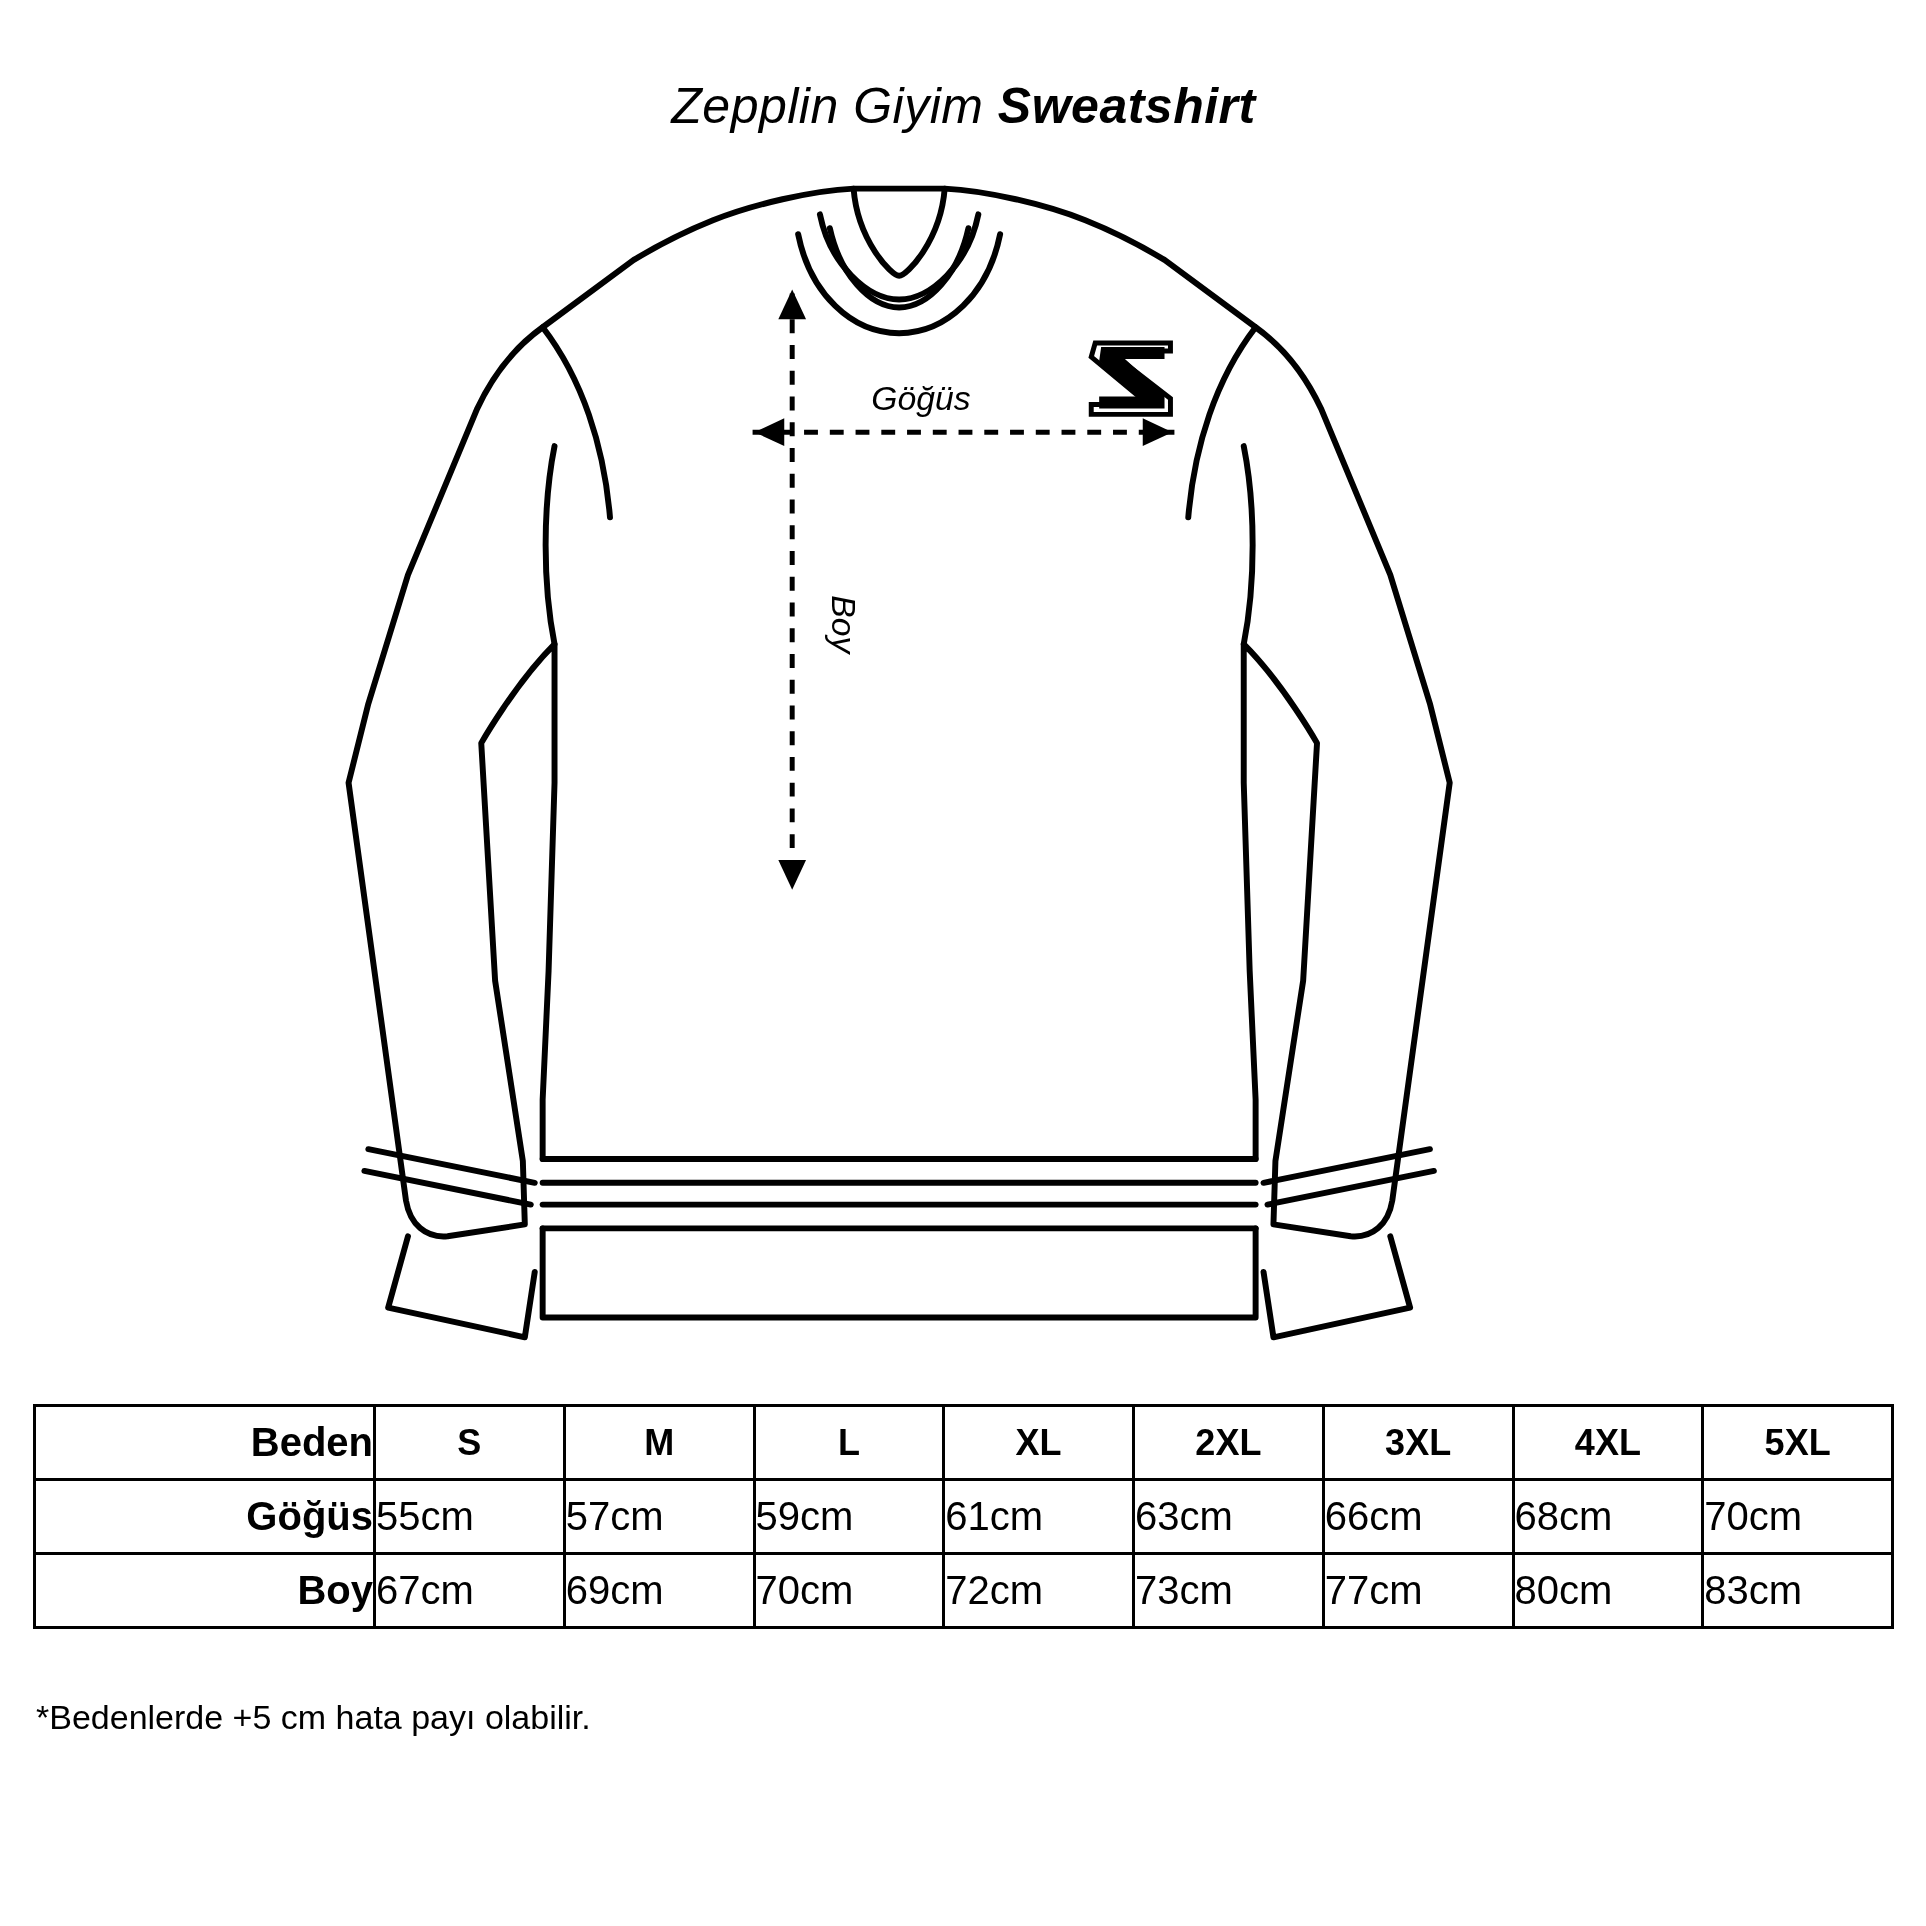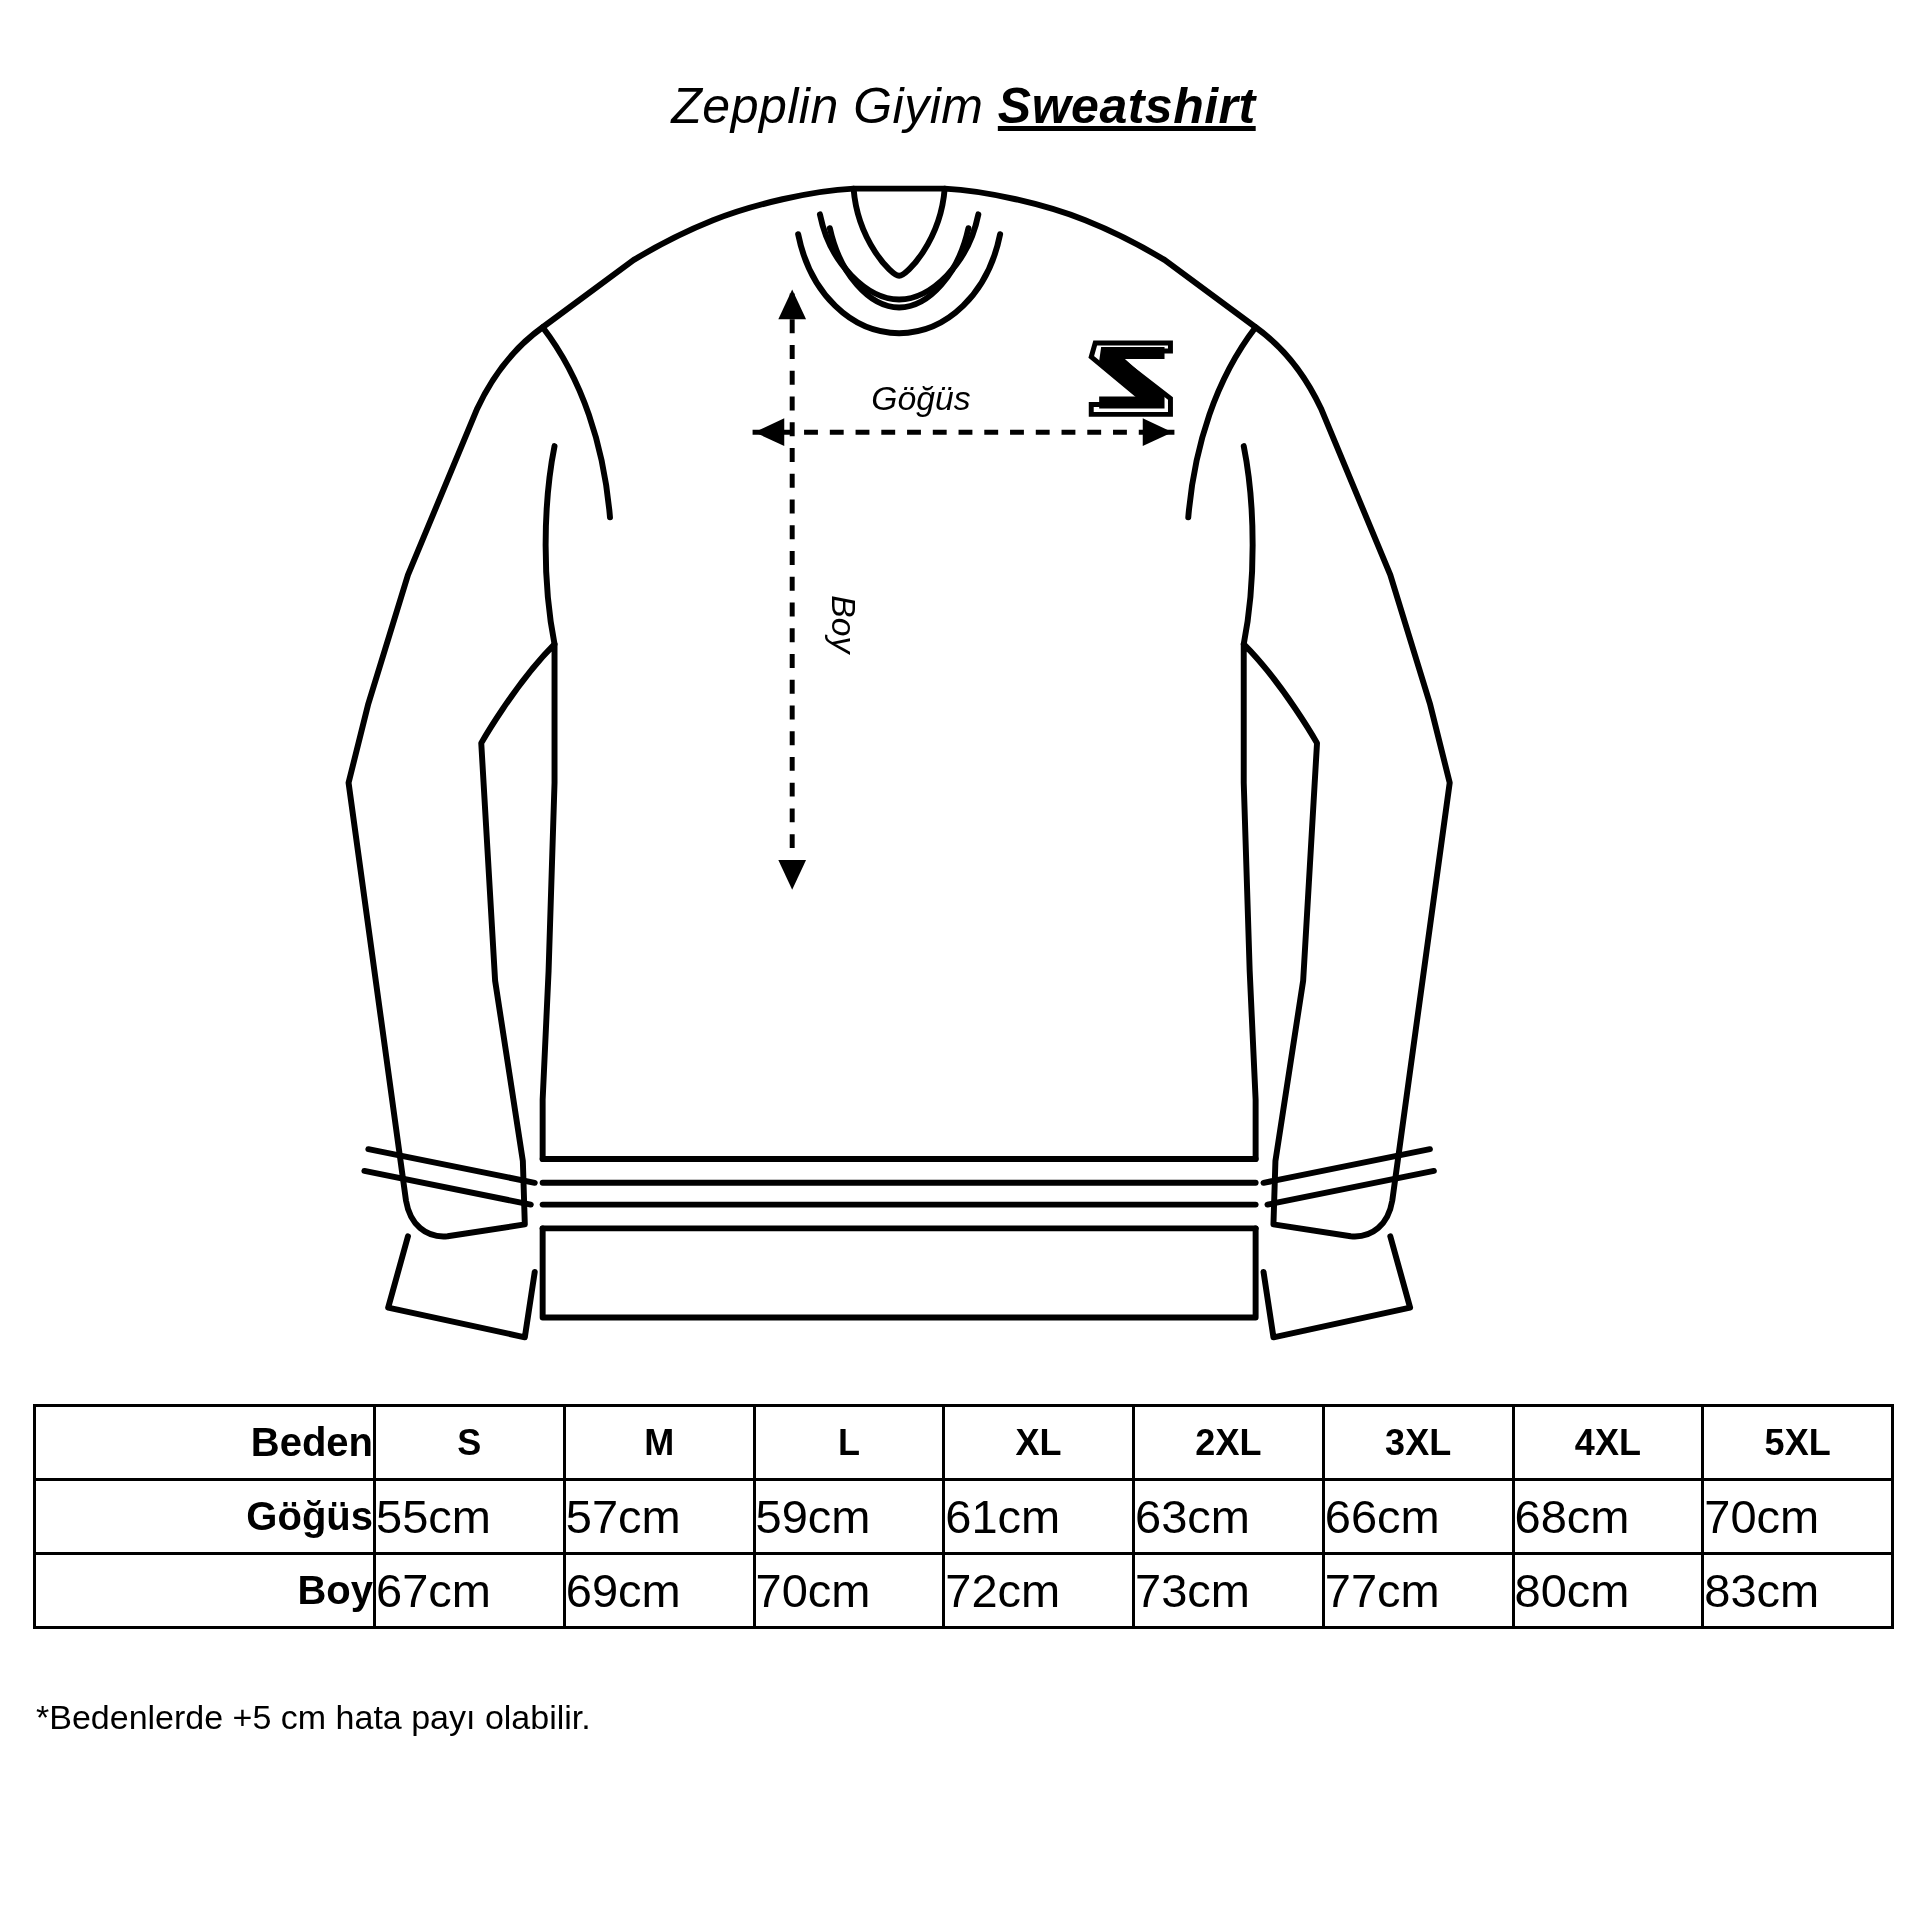--- a/index.html
+++ b/index.html
@@ -50,21 +50,20 @@
     width: 1927px;
     text-align: center;
     font-size: 50px;
     font-style: italic;
     font-weight: 500;
     letter-spacing: 0.5px;
   }
   .title .strong {
     font-weight: 800;
     font-style: italic;
-    text-decoration: underline;
   }
 
   
   .illustration {
     position: absolute;
     top: 149px;
     left: 0;
     width: 1927px;
     height: 1218px;
   }
@@ -111,21 +110,21 @@
     padding-left: 22px;
     height: 71px;
   }
   .col-head {
     font-size: 36px;
     font-weight: 700;
     text-align: center;
     height: 71px;
   }
   .cell {
-    font-size: 47px;
+    font-size: 40px;
     text-align: left;
     padding-left: 20px;
     height: 71px;
     font-weight: 400;
   }
   .col-first { width: 337px; }
   .note {
     position: absolute;
     left: 36px;
     top: 1698px;

